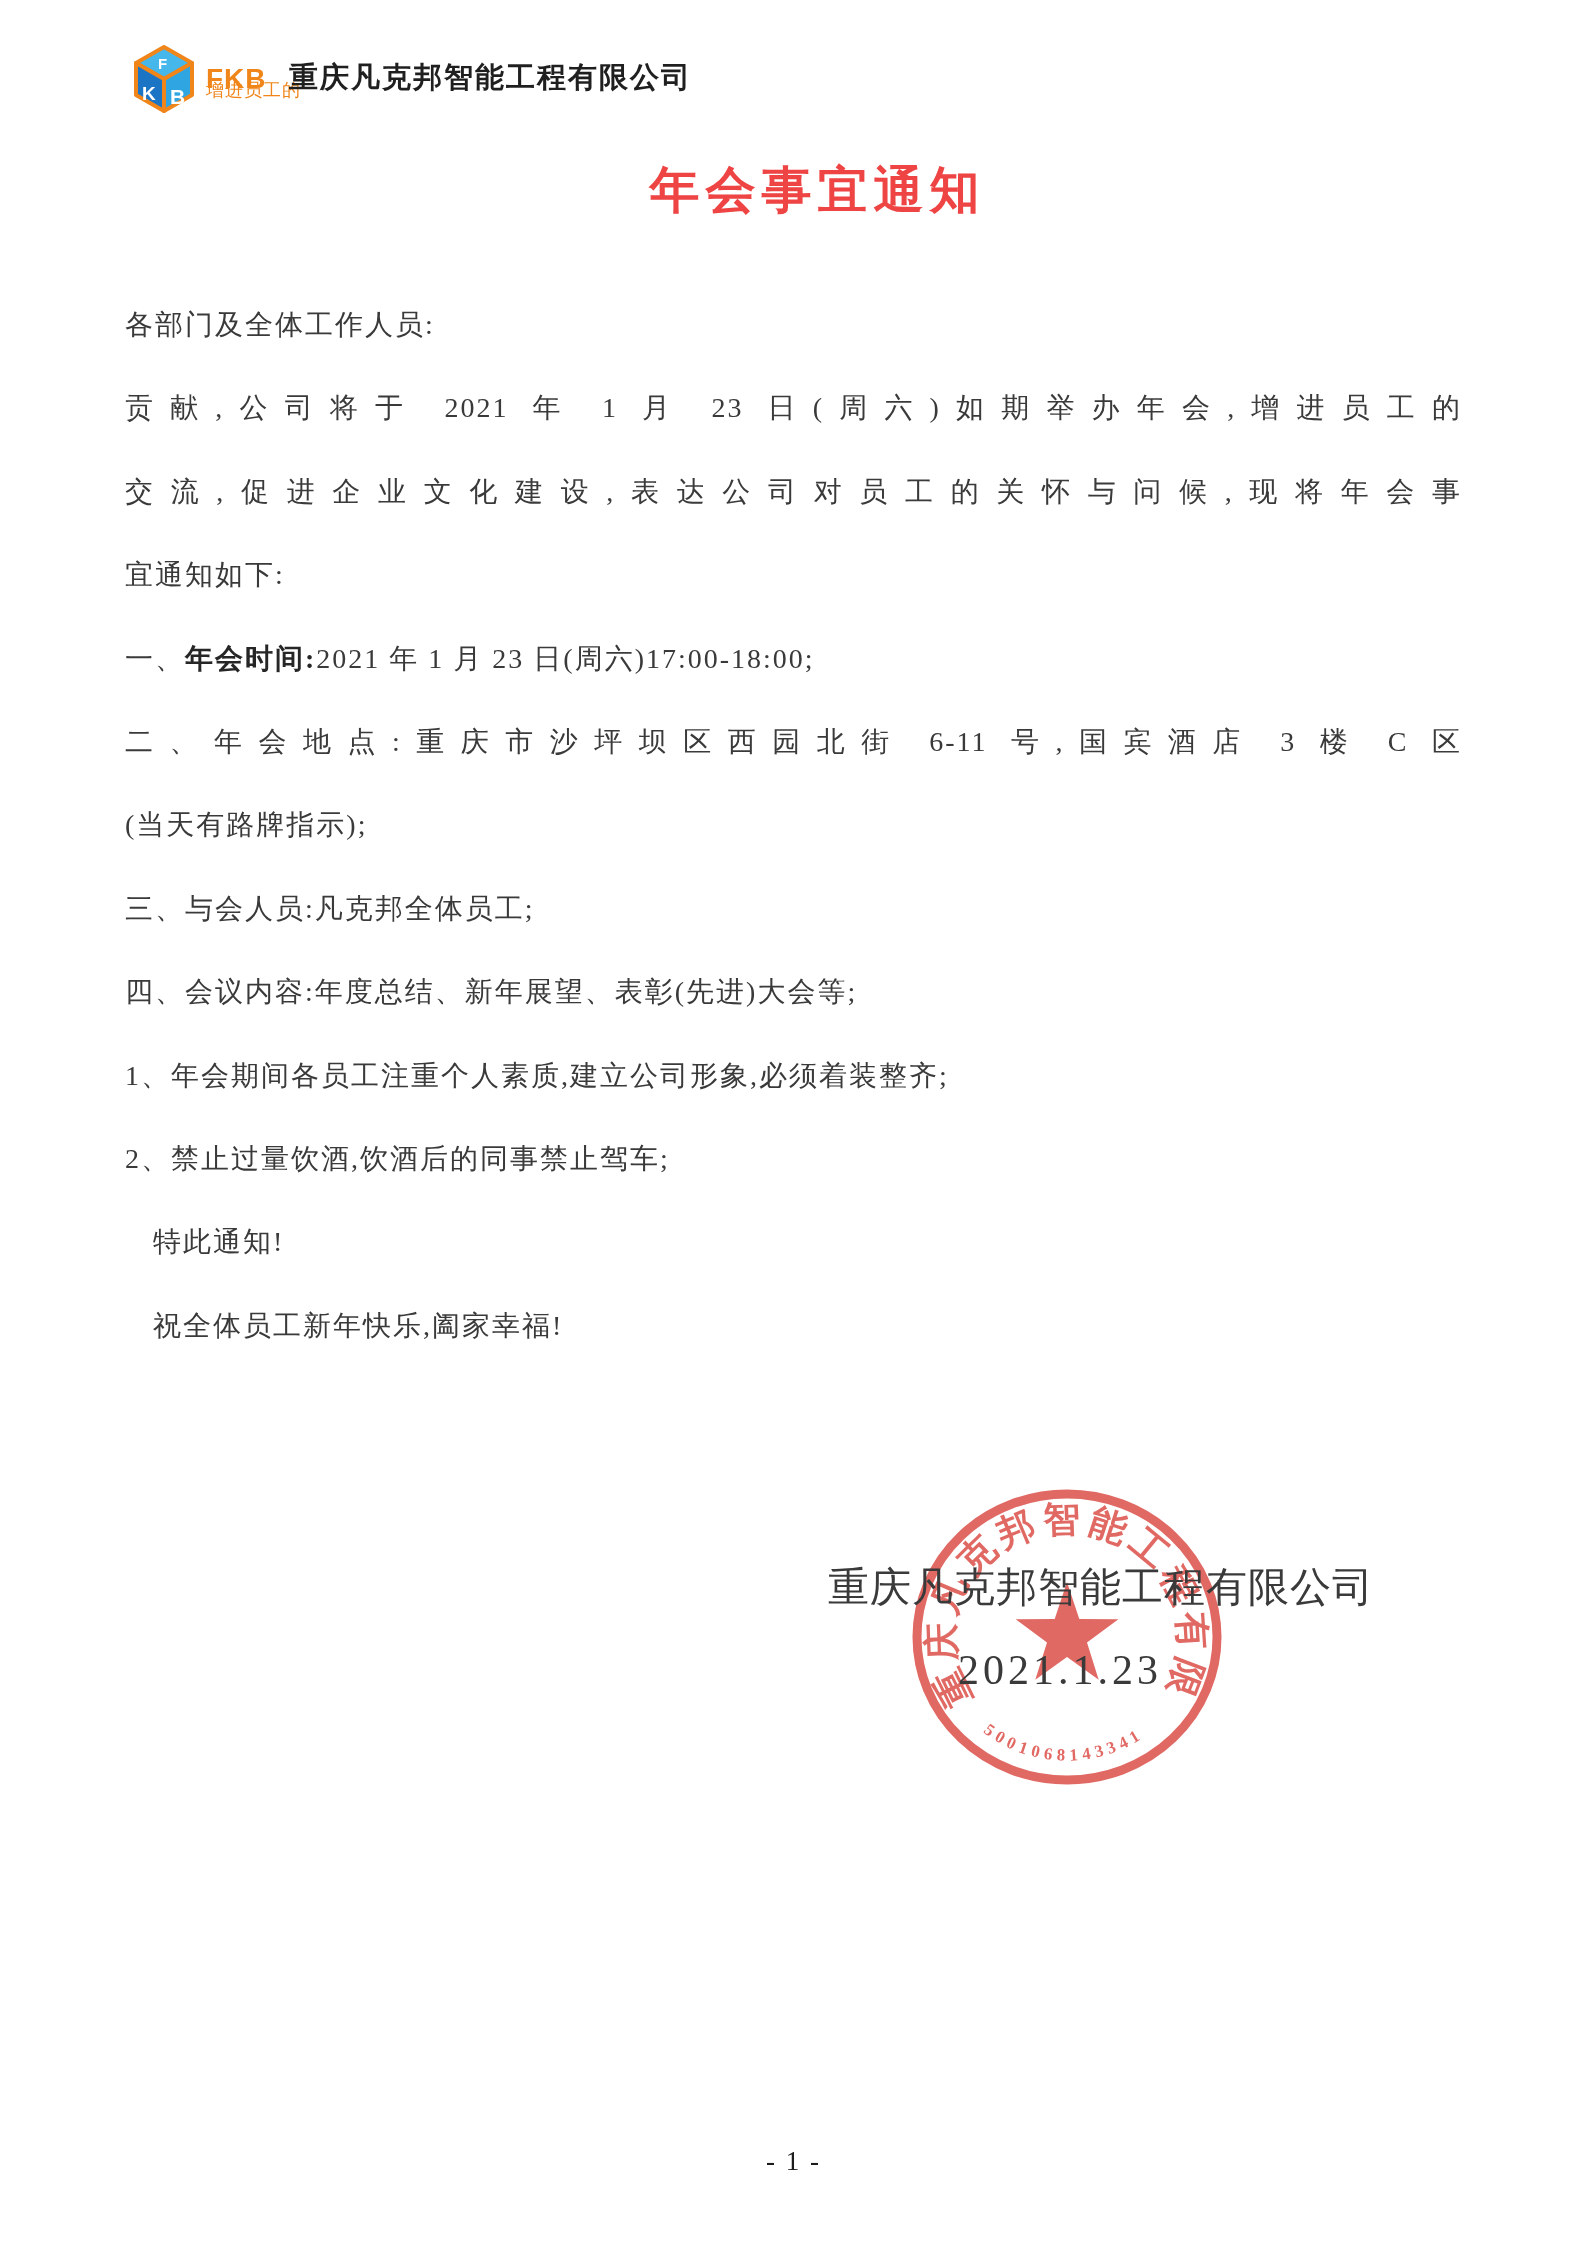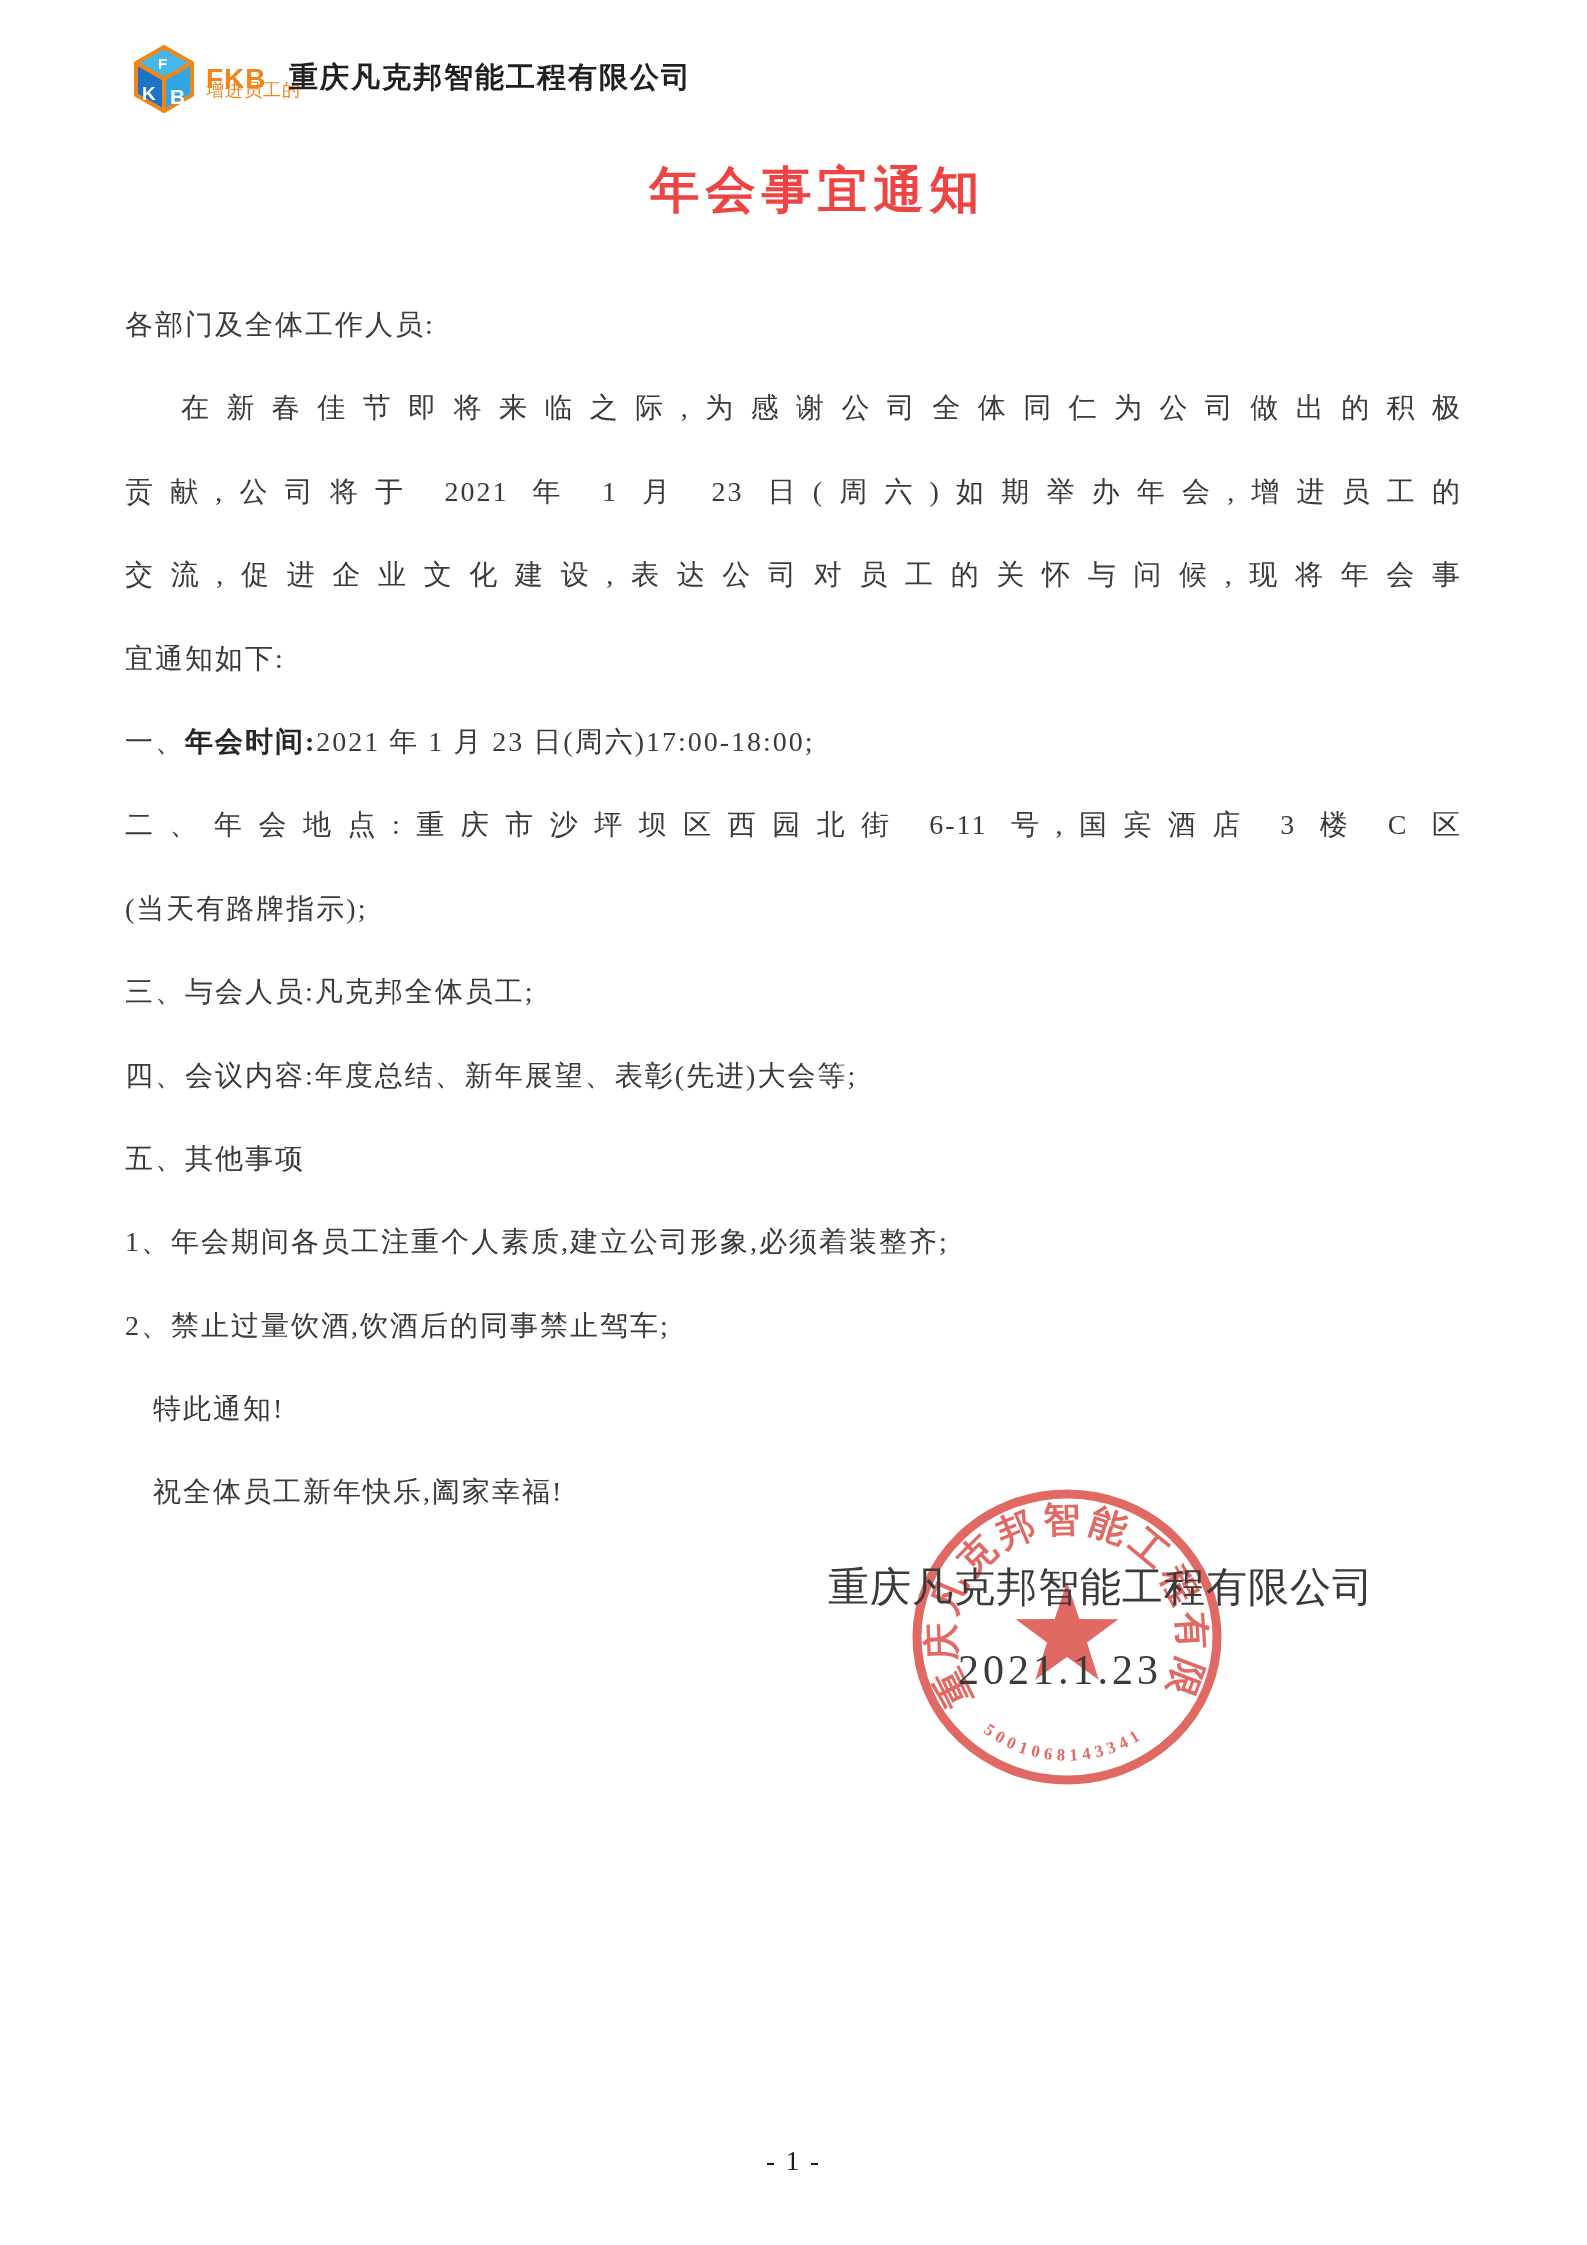--- a/index.html
+++ b/index.html
@@ -88,30 +88,28 @@
     <text x="38" y="60" font-size="21">B</text>
   </svg>
   <div class="brand-acronym">FKB</div>
   <div class="brand-name">增进员工的</div>
   <div class="header-company">重庆凡克邦智能工程有限公司</div>
 
   <div class="doc-title">年会事宜通知</div>
 
   <div class="doc-body">
       <div class="doc-line"><span>各部门及全体工作人员:</span></div>
-      <div class="doc-line fill" style="text-indent: 2em;"><span>在新春佳节即将来临之际,为感谢公司全体同仁为公司做出的积极</span></div>
       <div class="doc-line fill"><span>贡献,公司将于 2021 年 1 月 23 日(周六)如期举办年会,增进员工的</span></div>
       <div class="doc-line fill"><span>交流,促进企业文化建设,表达公司对员工的关怀与问候,现将年会事</span></div>
       <div class="doc-line"><span>宜通知如下:</span></div>
       <div class="doc-line"><span>一、</span><span class="bold">年会时间:</span><span>2021 年 1 月 23 日(周六)17:00-18:00;</span></div>
       <div class="doc-line fill"><span>二、年会地点:重庆市沙坪坝区西园北街 6-11 号,国宾酒店 3 楼 C 区</span></div>
       <div class="doc-line"><span>(当天有路牌指示);</span></div>
       <div class="doc-line"><span>三、与会人员:凡克邦全体员工;</span></div>
       <div class="doc-line"><span>四、会议内容:年度总结、新年展望、表彰(先进)大会等;</span></div>
-      <div class="doc-line"><span>五、其他事项</span></div>
       <div class="doc-line"><span>1、年会期间各员工注重个人素质,建立公司形象,必须着装整齐;</span></div>
       <div class="doc-line"><span>2、禁止过量饮酒,饮酒后的同事禁止驾车;</span></div>
       <div class="doc-line" style="text-indent: 1em;"><span>特此通知!</span></div>
       <div class="doc-line" style="text-indent: 1em;"><span>祝全体员工新年快乐,阖家幸福!</span></div>
     </div>
 
   <div class="sig-company">重庆凡克邦智能工程有限公司</div>
   <div class="sig-date">2021.1.23</div>
 
   <svg class="stamp" viewBox="0 0 322 304" aria-hidden="true">

